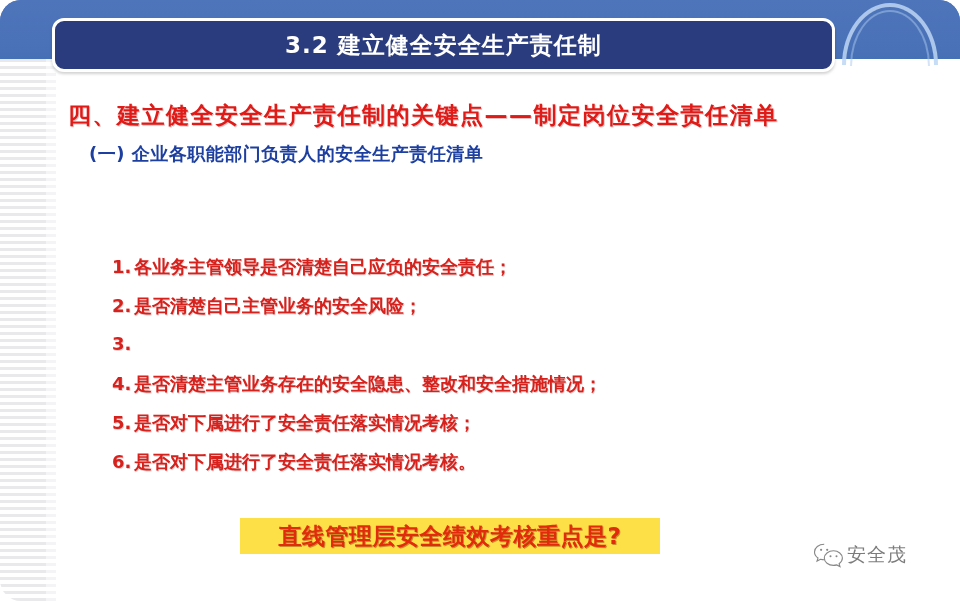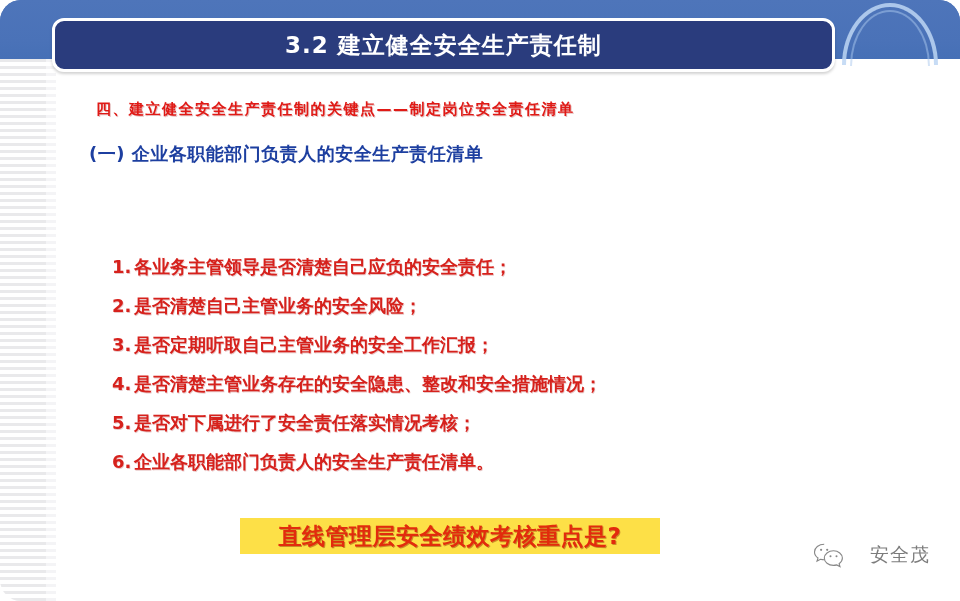--- a/index.html
+++ b/index.html
@@ -116,26 +116,25 @@
     white-space: nowrap;
   }
 
   
   .heading-red {
     position: absolute;
     left: 68px;
     top: 100px;
     width: 800px;
     color: #e01a16;
-    font-size: 15px;
+    font-size: 23px;
     font-weight: bold;
     letter-spacing: 1.5px;
     white-space: nowrap;
     text-shadow: 1px 1px 0 rgba(150,0,0,0.25);
-    margin-left: 28px;
   }
   .heading-blue {
     position: absolute;
     left: 89px;
     top: 142px;
     width: 800px;
     color: #1d3fa0;
     font-size: 18px;
     font-weight: bold;
     letter-spacing: 0.5px;
@@ -212,21 +211,21 @@
     text-shadow: 1px 1px 0 rgba(140,40,0,0.45);
   }
 
   
   .watermark {
     position: absolute;
     left: 812px;
     top: 541px;
     display: flex;
     align-items: center;
-    gap: 24px;
+    gap: 1px;
     opacity: 0.72;
   }
   .wm-logo {
     width: 34px;
     height: 28px;
     position: relative;
     flex: 0 0 34px;
   }
   .wm-text {
     color: #4b4b4b;
@@ -262,33 +261,32 @@
     <div class="list-item">
       <span class="list-num">1.</span>
       <span class="list-body">各业务主管领导是否清楚自己应负的安全责任；</span>
     </div>
     <div class="list-item">
       <span class="list-num">2.</span>
       <span class="list-body">是否清楚自己主管业务的安全风险；</span>
     </div>
     <div class="list-item">
       <span class="list-num">3.</span>
-      <span class="list-body">是否定期听取自己主管业务的安全工作汇报；</span>
     </div>
     <div class="list-item">
       <span class="list-num">4.</span>
       <span class="list-body">是否清楚主管业务存在的安全隐患、整改和安全措施情况；</span>
     </div>
     <div class="list-item">
       <span class="list-num">5.</span>
       <span class="list-body">是否对下属进行了安全责任落实情况考核；</span>
     </div>
     <div class="list-item">
       <span class="list-num">6.</span>
-      <span class="list-body">企业各职能部门负责人的安全生产责任清单。</span>
+      <span class="list-body">是否对下属进行了安全责任落实情况考核。</span>
     </div>
   </div>
 
   <div class="highlight-wrap">
     <span class="highlight-text">直线管理层安全绩效考核重点是?</span>
   </div>
 
   <div class="watermark">
     <span class="wm-logo">
       <svg viewBox="0 0 34 28" width="34" height="28" aria-hidden="true">

